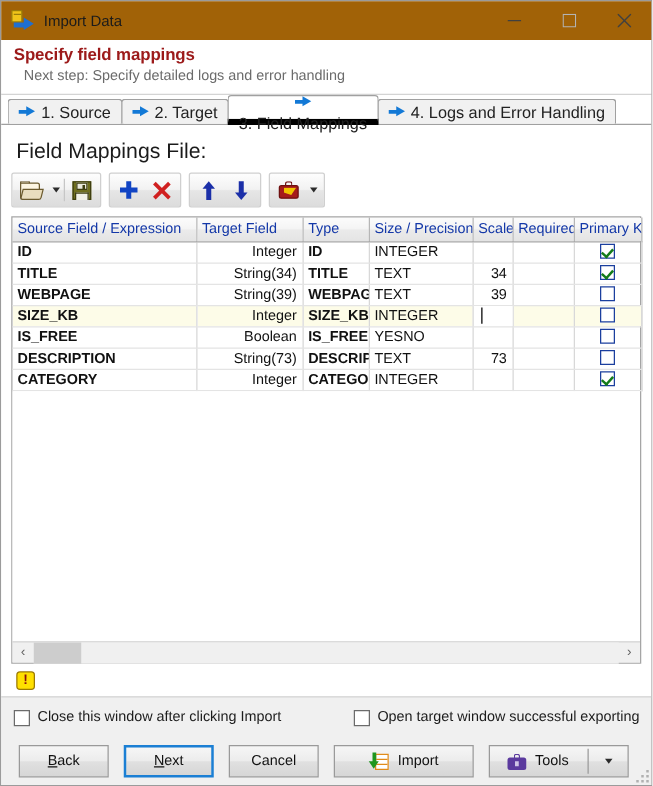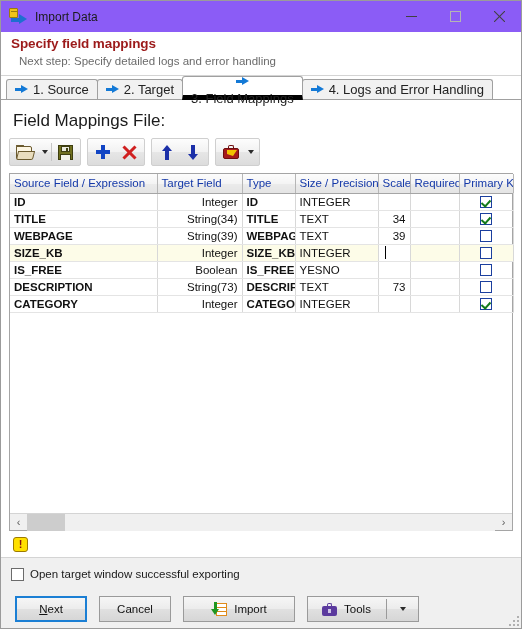--- a/index.html
+++ b/index.html
@@ -15,21 +15,21 @@
     width: 522px; height: 629px;
     border: 1px solid #9b9b9b;
     background: #ffffff;
     display: flex;
     flex-direction: column;
   }
 
   
   .titlebar {
     height: 31px;
-    background: #8b5cf6;
+    background: #a16207;
     display: flex;
     align-items: center;
     flex: 0 0 auto;
     position: relative;
   }
   .title-icon {
     width: 18px; height: 18px;
     margin-left: 8px;
     position: relative;
     flex: 0 0 auto;
@@ -703,25 +703,32 @@
 
     <div class="statusline">
       <div class="warn-ico">!</div>
     </div>
   </div>
 
   <div class="footer">
     <div class="optrow">
       <label class="opt">
         <span class="ocb"></span>
+        <span>Close this window after clicking Import</span>
+      </label>
+      <label class="opt">
+        <span class="ocb"></span>
         <span>Open target window successful exporting</span>
       </label>
     </div>
 
     <div class="btnrow">
+      <div class="btn w1">
+        <span><span class="u">B</span><span>ack</span></span>
+      </div>
       <div class="btn w1 default">
         <span><span class="u">N</span><span>ext</span></span>
       </div>
       <div class="btn w1">
         <span>Cancel</span>
       </div>
       <div class="btn w2">
         <span class="ico-import">
           <span class="tbl"></span>
             <span class="ar"></span>

